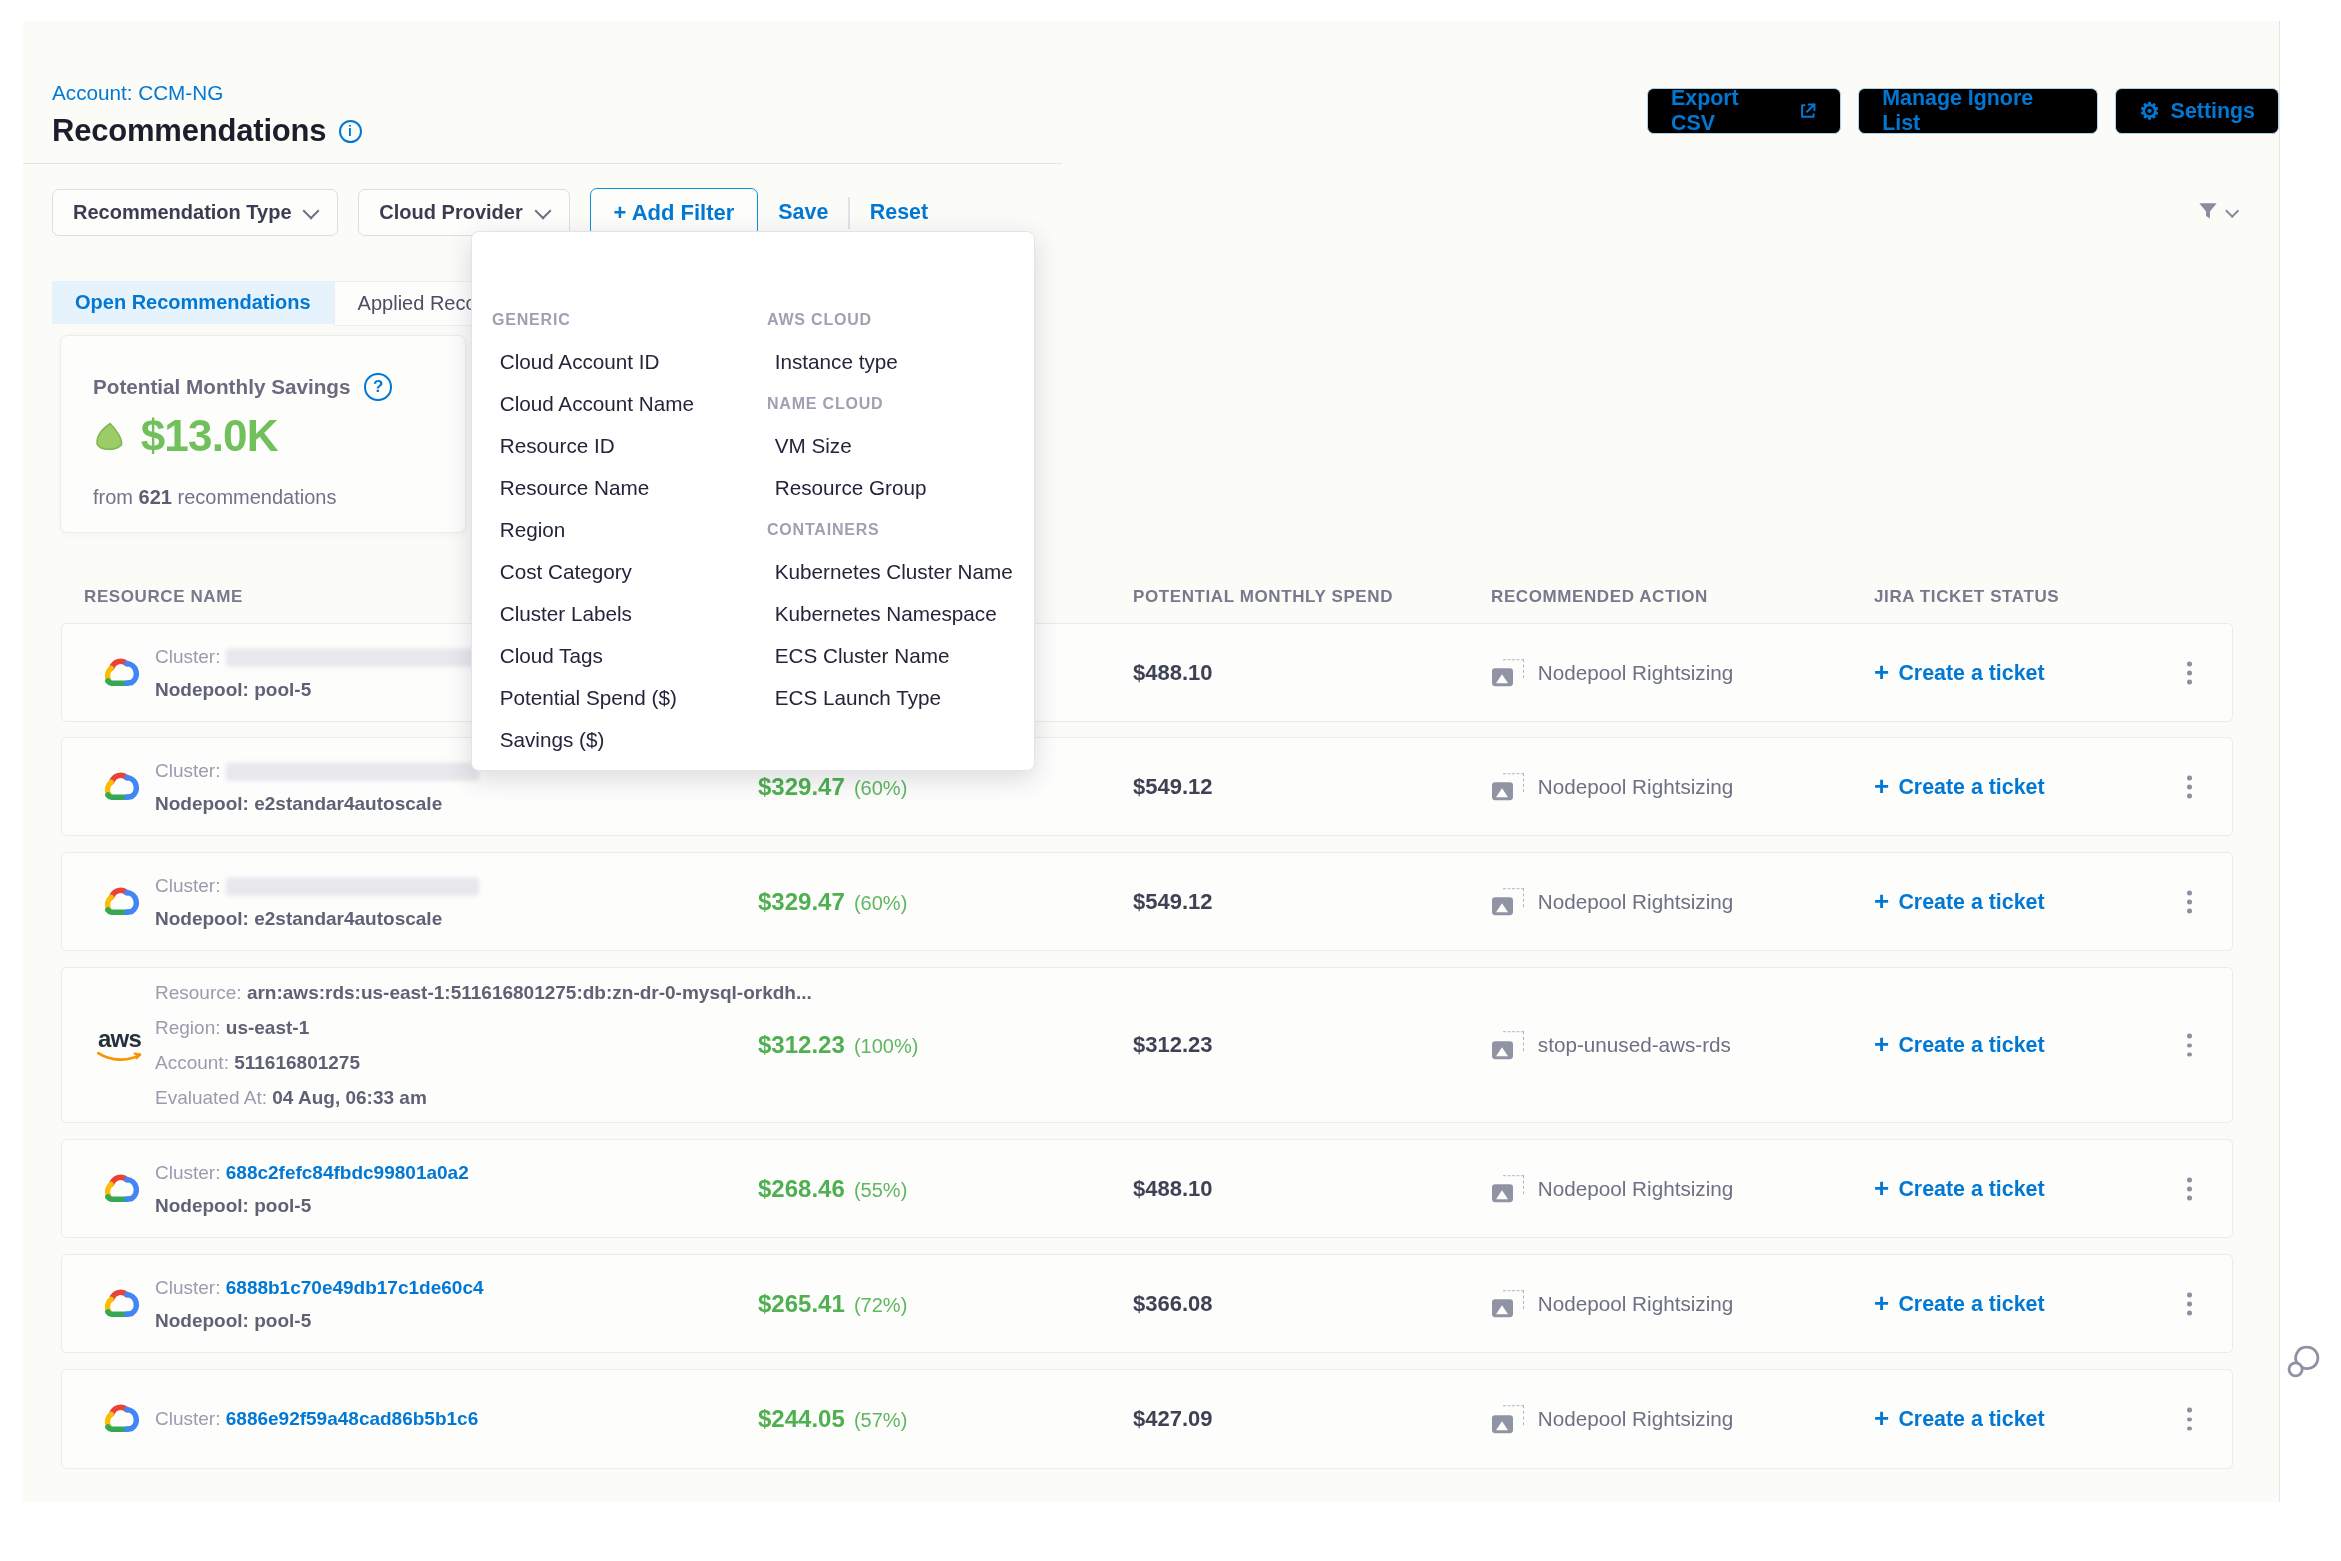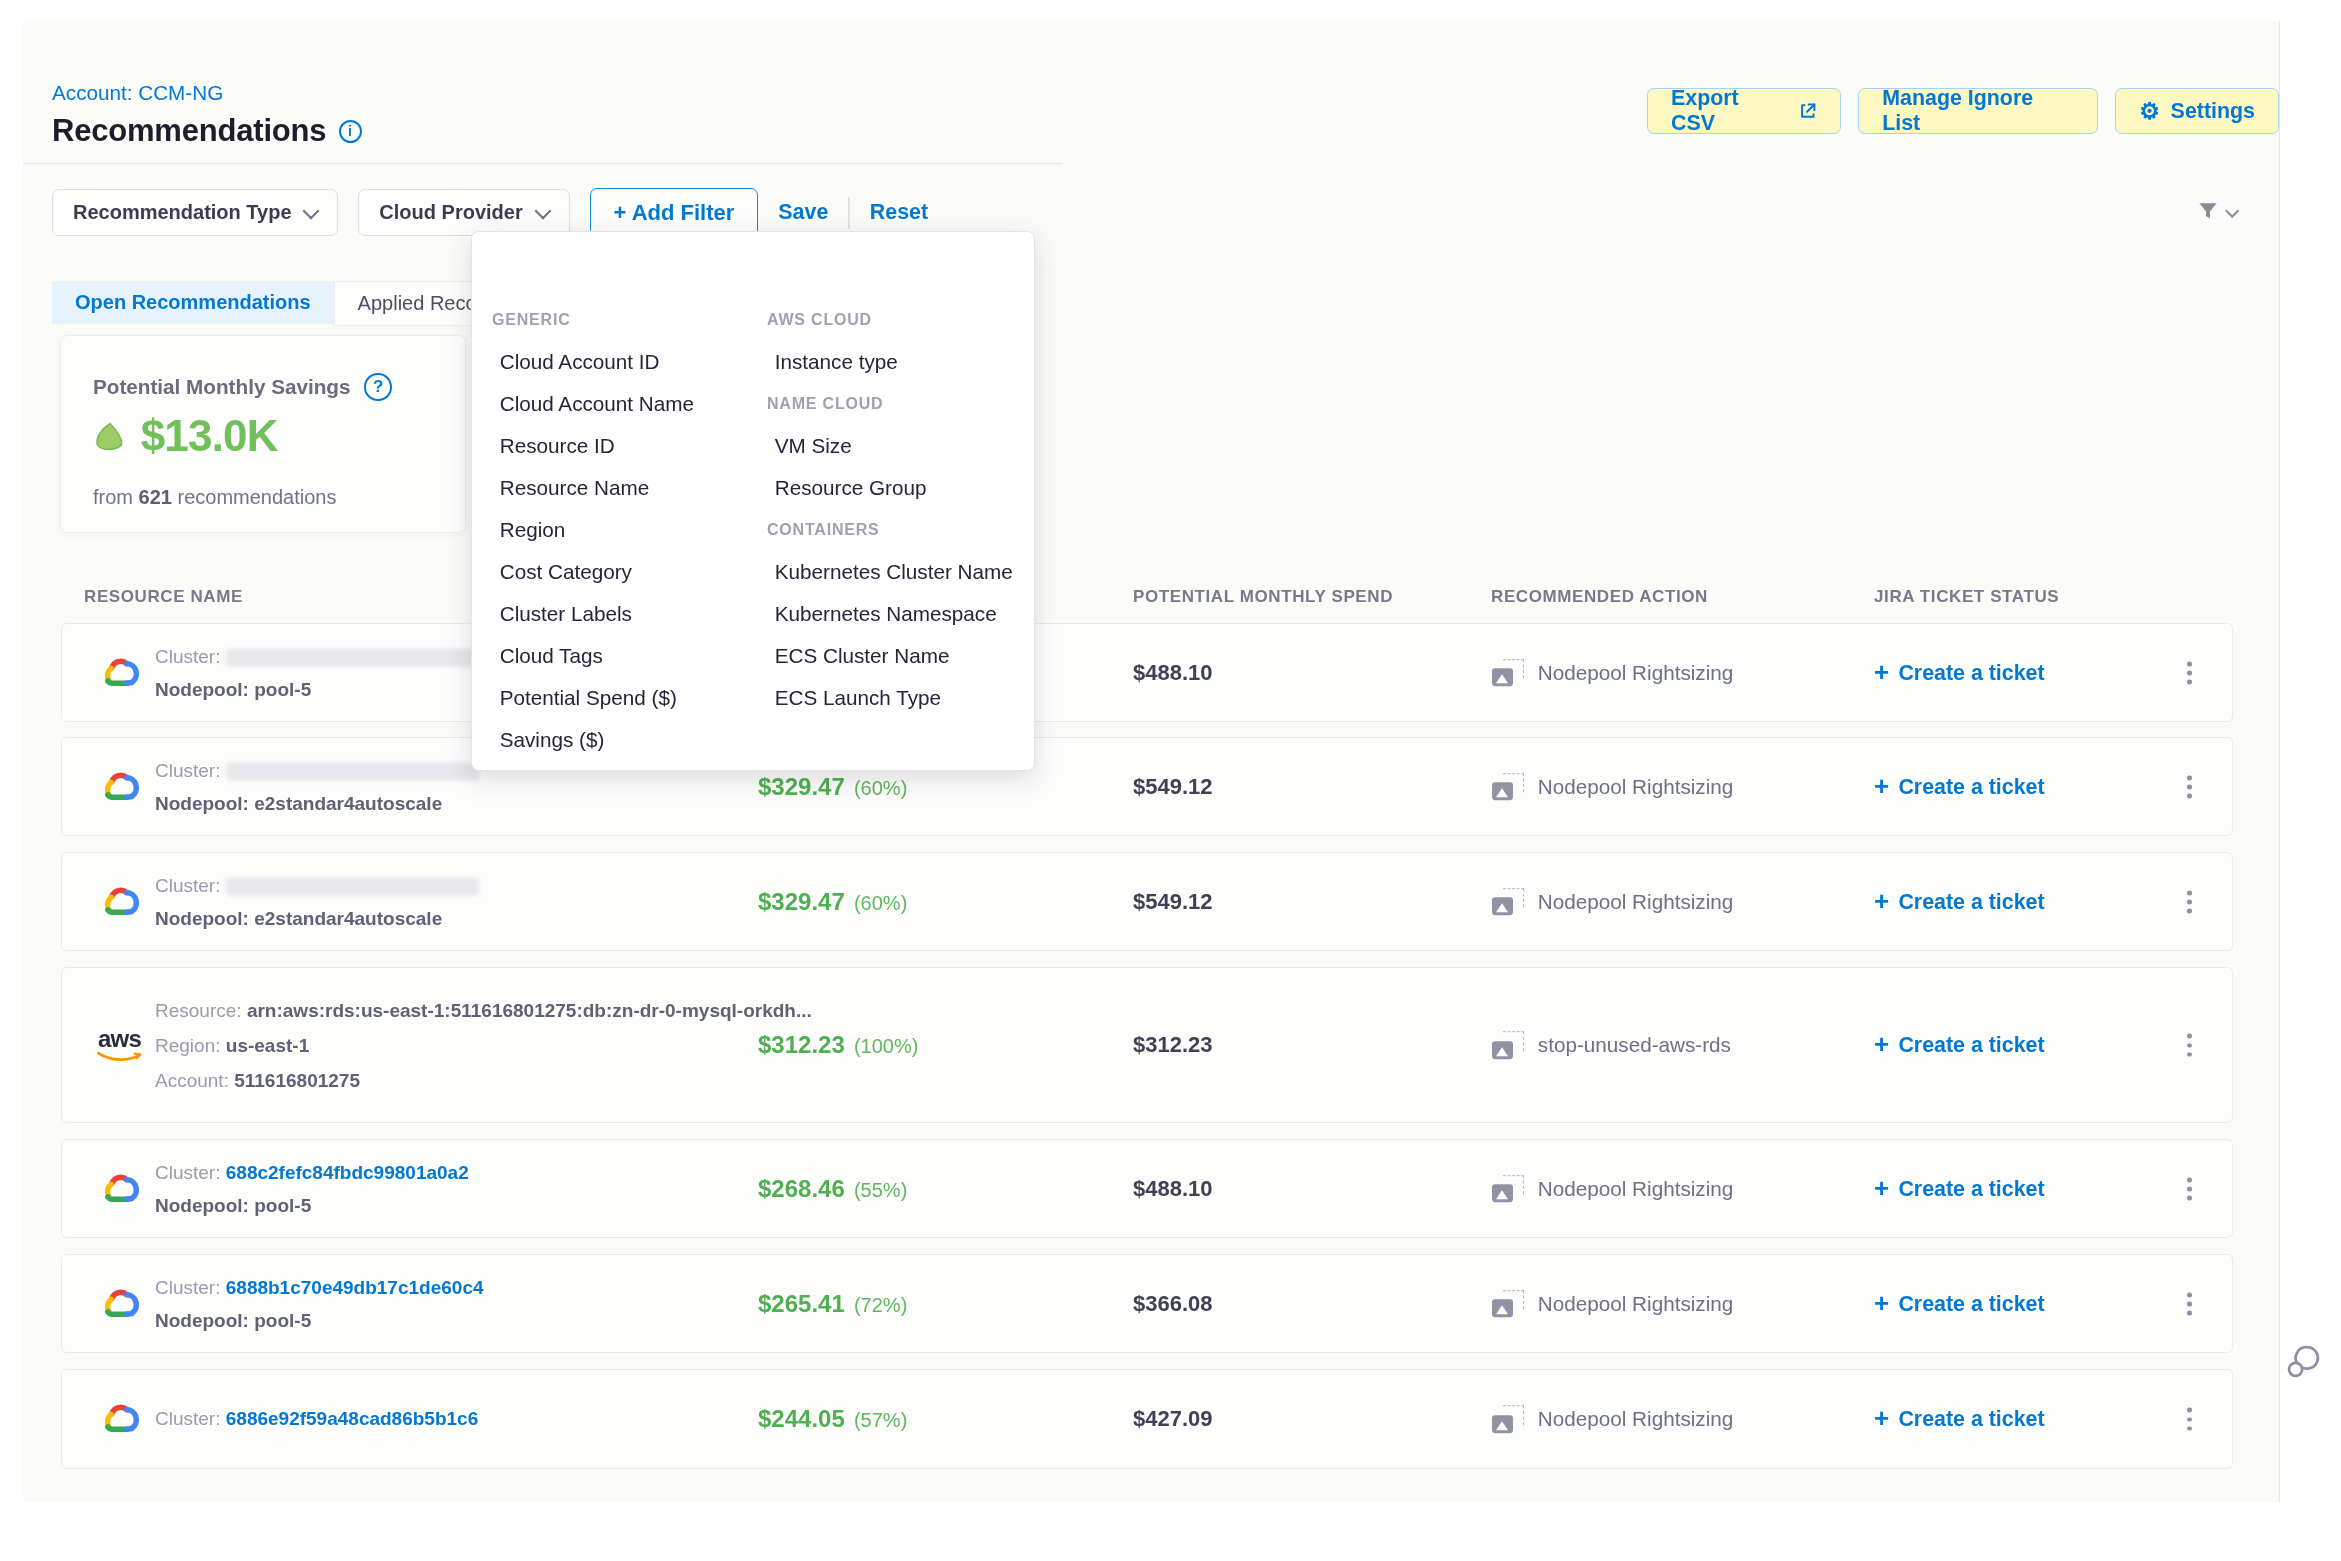--- a/index.html
+++ b/index.html
@@ -6,21 +6,21 @@
   .page{position:relative;width:2342px;height:1561px;background:#ffffff;overflow:hidden;}
   .content{position:absolute;left:23px;top:21.4px;width:2256px;height:1481px;background:#fbfbf8;border-right:0.8px solid #e4e4e9;}
 
   
   .account-link{position:absolute;left:29px;top:60px;font-size:20.7px;color:#0278d5;font-weight:500;}
   .page-title-row{position:absolute;left:29px;top:92px;display:flex;align-items:center;gap:12.2px;}
   .page-title{font-size:31px;font-weight:700;color:#1d1e2c;letter-spacing:-0.2px;}
   .info-circ{width:23px;height:23px;border:2.3px solid #0278d5;border-radius:50%;display:flex;align-items:center;justify-content:center;font-size:13.8px;font-weight:700;color:#0278d5;box-sizing:border-box;}
   .header-divider{position:absolute;left:0px;top:142px;width:1039px;height:0.8px;background:#e6e6ea;}
   .top-actions{position:absolute;left:1624px;top:67px;display:flex;gap:17px;}
-  .btn-outline{display:flex;align-items:center;gap:10.7px;padding:0 23px;height:46px;background:#fef9c3;border:1.5px solid #a9d2ef;border-radius:6.9px;color:#0278d5;font-size:21.4px;font-weight:700;box-sizing:border-box;cursor:pointer;}
+  .btn-outline{display:flex;align-items:center;gap:10.7px;padding:0 23px;height:46px;background:#000000;border:1.5px solid #a9d2ef;border-radius:6.9px;color:#0278d5;font-size:21.4px;font-weight:700;box-sizing:border-box;cursor:pointer;}
   .gear{font-size:23px;line-height:1;}
 
   
   .filter-bar{position:absolute;left:29px;top:167px;display:flex;align-items:center;gap:20px;height:49px;}
   .chip{display:flex;align-items:center;gap:13.8px;padding:0 20px;height:47px;border:1.5px solid #dcdde6;border-radius:6.9px;background:#fdfdfc;font-size:20px;font-weight:700;color:#3b3c50;box-sizing:border-box;cursor:pointer;}
   .chev{width:10px;height:10px;border-right:2.3px solid #6f7184;border-bottom:2.3px solid #6f7184;transform:rotate(45deg);margin-top:-4.6px;}
   .add-filter{display:flex;align-items:center;padding:0 23px;height:49px;border:1.9px solid #0b8fdd;border-radius:6.9px;background:#fdfdfc;font-size:22px;font-weight:700;color:#0278d5;box-sizing:border-box;cursor:pointer;}
   .textbtn{font-size:21.4px;font-weight:700;color:#0278d5;cursor:pointer;}
   .vsep{width:1.5px;height:32px;background:#e1e1e8;}
   .funnel-wrap{position:absolute;left:2172px;top:178px;display:flex;align-items:center;gap:6.1px;cursor:pointer;}
@@ -292,20 +292,21 @@
             <svg width="47" height="12.2" viewBox="0 0 62 16" fill="none" stroke="#f79400" stroke-linecap="round">
                 <path d="M3 3 C 20 14, 44 14, 58 5" stroke-width="3.6"></path>
                 <path d="M58 5 l-7 -1.5 M58 5 l-4.5 4.5" stroke-width="3"></path>
               </svg>
           </span>
         </span>
         <div class="rtext aws-lines">
           <div><span class="lab">Resource:</span> <span class="val">arn:aws:rds:us-east-1:511616801275:db:zn-dr-0-mysql-orkdh...</span></div>
           <div><span class="lab">Region:</span> <span class="val">us-east-1</span></div>
           <div><span class="lab">Account:</span> <span class="val">511616801275</span></div>
+          <div><span class="lab">Evaluated At:</span> <span class="val">04 Aug, 06:33 am</span></div>
         </div>
         <div class="cell-savings">
             <span class="sv">$312.23</span>
             <span class="svp">(100%)</span>
           </div>
         <div class="cell-spend">$312.23</div>
         <div class="cell-action">
             <span class="rs-icon">
               <span class="dash"></span>
               <span class="solid"></span>

